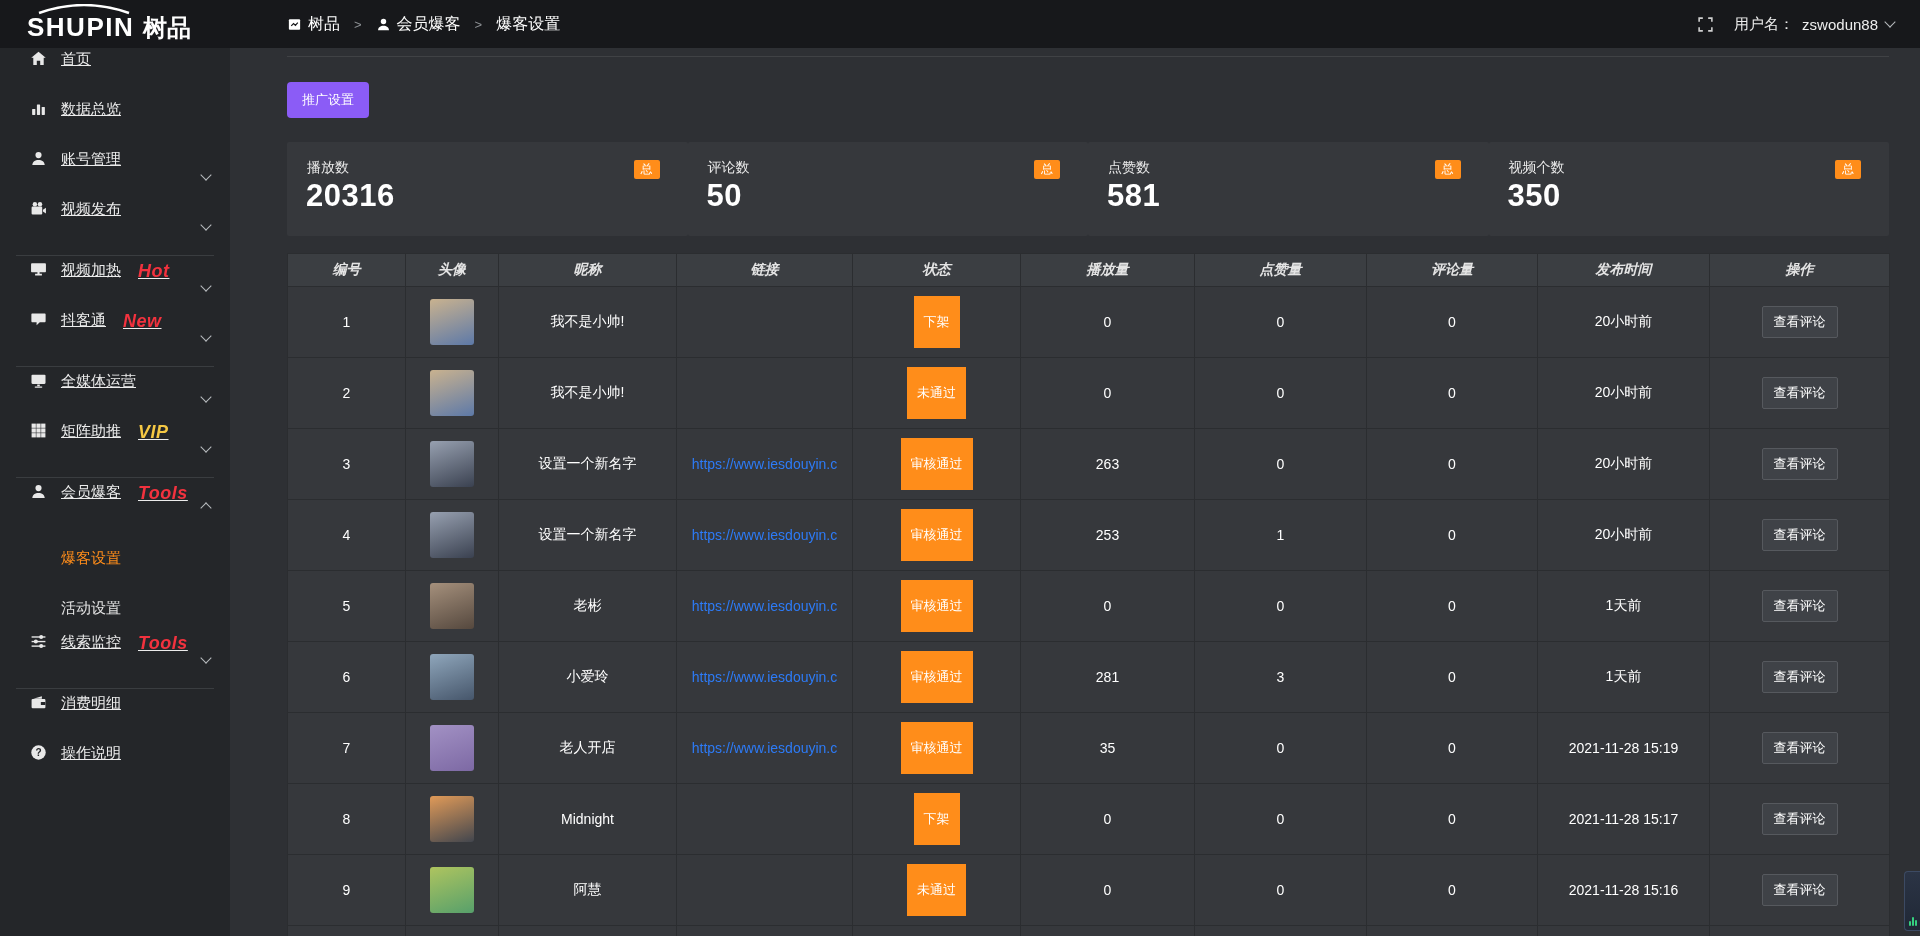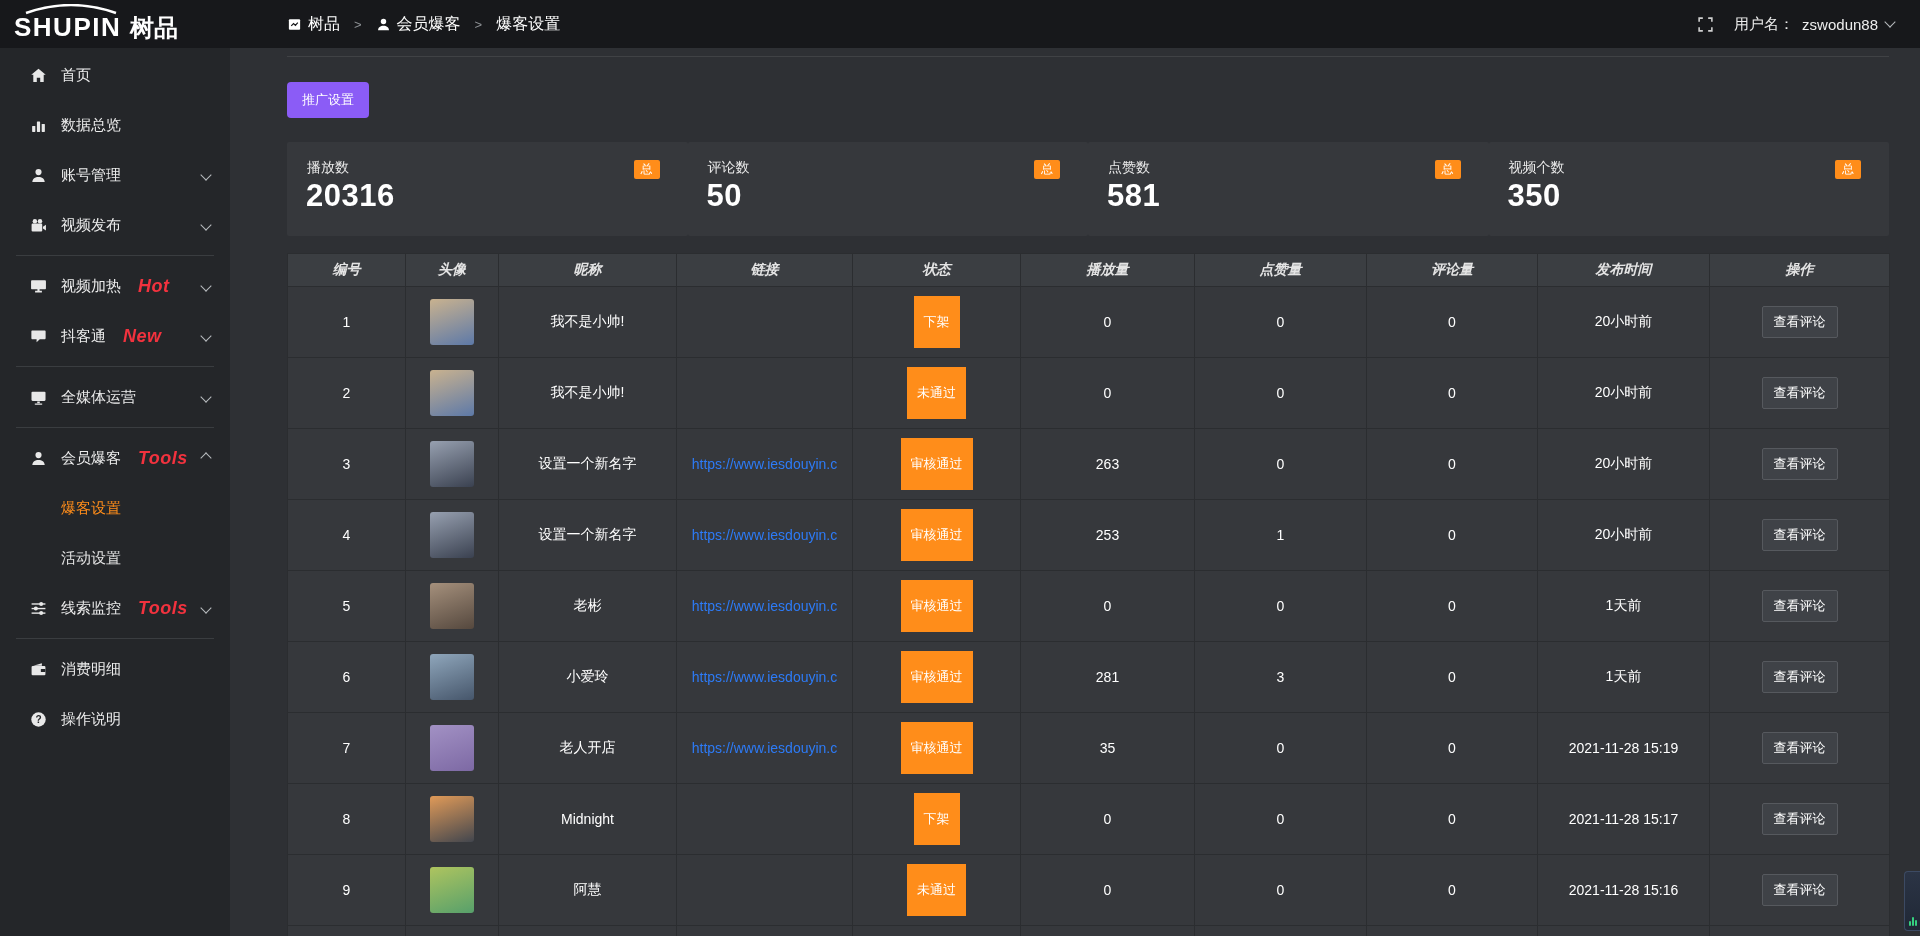--- a/index.html
+++ b/index.html
@@ -4,36 +4,36 @@
 <style>
   html,body{margin:0;padding:0;}
   body{
     width:1920px;height:936px;overflow:hidden;position:relative;
     background:#2e3034;
     font-family:"Liberation Sans","DejaVu Sans",sans-serif;
     -webkit-font-smoothing:antialiased;
   }
   
   .topbar{position:absolute;top:0;left:0;width:1920px;height:48px;background:#17181b;display:flex;align-items:center;z-index:6;}
-  .logo-wrap{width:230px;box-sizing:border-box;padding-left:14px;flex:none;display:flex;align-items:center;}
+  .logo-wrap{width:230px;box-sizing:border-box;padding-left:27px;flex:none;display:flex;align-items:center;}
   .breadcrumb{display:flex;align-items:center;margin-left:57px;color:#fff;font-size:16px;gap:6px;}
   .bc-icon{width:15px;height:15px;display:inline-block;}
   .bc-icon svg{width:100%;height:100%;display:block;fill:#fff;}
   .bc-link{color:#fff;text-decoration:none;cursor:pointer;}
   .bc-sep{color:#8d9094;font-size:13px;margin:0 8px;}
   .topbar-right{margin-left:auto;display:flex;align-items:center;gap:20px;padding-right:26px;color:#ededed;font-size:15px;}
   .fs-btn{width:17px;height:17px;cursor:pointer;display:inline-block;}
   .fs-btn svg{width:100%;height:100%;display:block;}
   .user-menu{display:flex;align-items:center;gap:8px;cursor:pointer;}
   .chev{display:inline-block;width:7px;height:7px;border-right:1.5px solid #b8bbbe;border-bottom:1.5px solid #b8bbbe;transform:rotate(45deg);}
   .chev.up{transform:rotate(225deg);}
   .user-chev{position:relative;top:-2px;}
   
   .sidebar{position:absolute;top:48px;left:0;bottom:0;width:230px;background:#242629;box-sizing:border-box;padding-top:2px;}
-  .side-item{height:50px;display:flex;align-items:center;padding:0 20px 0 30px;cursor:pointer;color:#ececec;font-size:15px;}
+  .side-item{height:50px;display:flex;padding:0 20px 0 30px;cursor:pointer;color:#ececec;font-size:15px;text-decoration:underline;}
   .s-icon{width:17px;height:17px;margin-right:14px;flex:none;color:#e8e8e8;}
   .s-icon svg{width:100%;height:100%;display:block;fill:currentColor;}
   .s-tag{margin-left:17px;font-size:18px;font-style:italic;font-weight:bold;letter-spacing:.5px;}
   .s-tag.red{color:#f2323e;}
   .s-tag.gold{color:#f5c844;}
   .s-chev{margin-left:auto;display:flex;align-items:center;}
   .side-sub{height:50px;display:flex;align-items:center;padding-left:61px;font-size:15px;color:#e3e3e3;cursor:pointer;}
   .side-sub.active{color:#ff8d1a;}
   .side-divider{height:1px;background:#3a3d40;margin:5px 16px;}
   
@@ -180,20 +180,40 @@
             <rect x="1.4" y="2.6" width="13.2" height="8.6" rx="1"></rect>
             <rect x="6.8" y="11.8" width="2.4" height="1.6"></rect>
             <rect x="4.4" y="13.6" width="7.2" height="1.2" rx=".6"></rect>
           </svg>
         </span>
         <span class="s-label">全媒体运营</span>
         <span class="s-chev">
           <span class="chev"></span>
         </span>
       </div>
+      <div class="side-item">
+        <span class="s-icon">
+          <svg viewBox="0 0 16 16">
+            <rect x="1.5" y="1.5" width="4" height="4"></rect>
+            <rect x="6" y="1.5" width="4" height="4"></rect>
+            <rect x="10.5" y="1.5" width="4" height="4"></rect>
+            <rect x="1.5" y="6" width="4" height="4"></rect>
+            <rect x="6" y="6" width="4" height="4"></rect>
+            <rect x="10.5" y="6" width="4" height="4"></rect>
+            <rect x="1.5" y="10.5" width="4" height="4"></rect>
+            <rect x="6" y="10.5" width="4" height="4"></rect>
+            <rect x="10.5" y="10.5" width="4" height="4"></rect>
+          </svg>
+        </span>
+        <span class="s-label">矩阵助推</span>
+        <span class="s-tag gold">VIP</span>
+        <span class="s-chev">
+          <span class="chev"></span>
+        </span>
+      </div>
       <div class="side-divider"></div>
       <div class="side-item">
         <span class="s-icon">
           <svg viewBox="0 0 16 16">
             <circle cx="8" cy="4.8" r="2.9"></circle>
             <path d="M2.2 14.2c0-3.2 2.6-4.9 5.8-4.9s5.8 1.7 5.8 4.9z"></path>
           </svg>
         </span>
         <span class="s-label">会员爆客</span>
         <span class="s-tag red">Tools</span>

